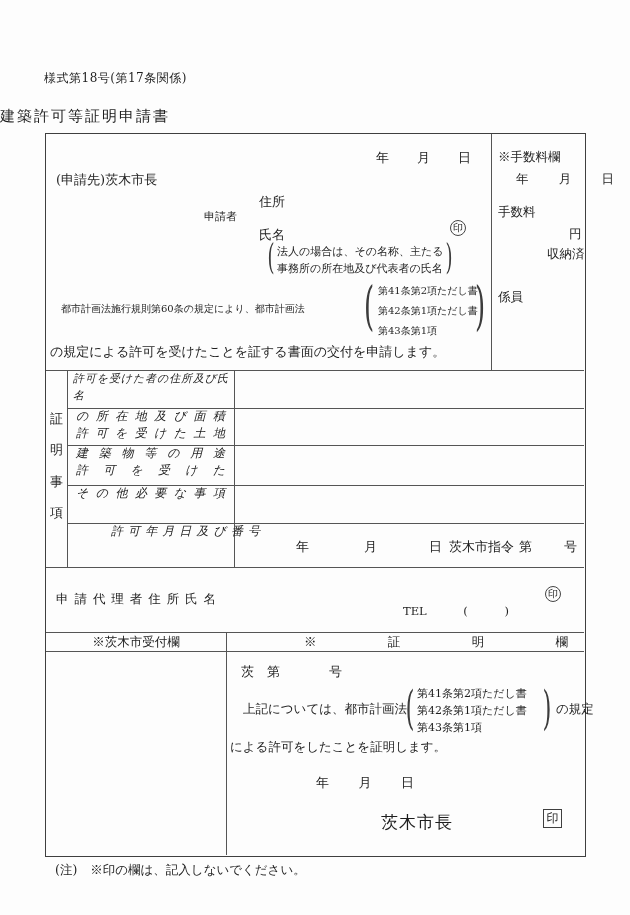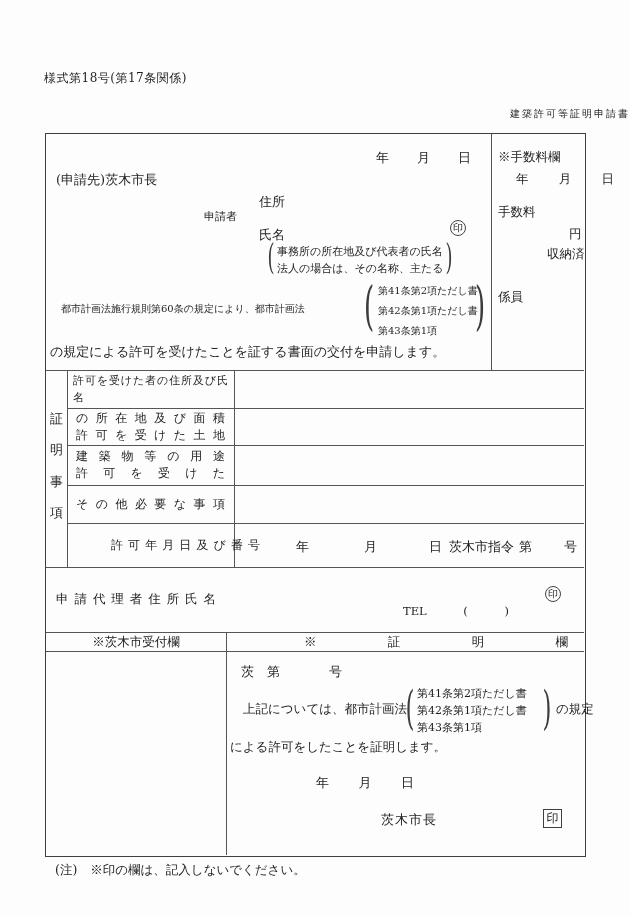--- a/index.html
+++ b/index.html
@@ -9,21 +9,21 @@
     font-family:"DejaVu Serif","Liberation Serif",serif;
     color:#1e1e1e;
     position:relative;
     -webkit-font-smoothing:antialiased;
   }
   .page{position:absolute;left:0;top:14px;width:630px;height:915px;overflow:hidden;}
   .abs{position:absolute;white-space:nowrap;}
 
   
   .form-no{left:44px;top:56px;font-size:12px;letter-spacing:.5px;}
-  .title{left:0;top:93px;width:630px;text-align:right;font-size:10px;letter-spacing:2px;}
+  .title{left:0;top:93px;width:630px;text-align:left;font-size:15px;letter-spacing:2px;}
 
   
   .table{position:absolute;left:45px;top:119px;width:541px;height:724px;
          border:1.5px solid #3f3f3f;box-sizing:border-box;}
   .vl{position:absolute;width:1px;background:#555;}
   .hl{position:absolute;height:1px;background:#555;}
 
   .l-fee{left:445px;top:0;height:236px;}
   .l-h1{top:236px;left:0;width:538px;}
   .l-narrow{left:21px;top:236px;height:197px;}
@@ -61,21 +61,21 @@
   .fee-date{left:470px;top:37px;width:98px;display:flex;justify-content:space-between;font-size:12.5px;}
   .fee-label{left:452px;top:70px;font-size:12.5px;}
   .fee-yen{left:523px;top:92px;font-size:12.5px;}
   .fee-paid{left:501px;top:112px;font-size:12.5px;}
   .fee-staff{left:452px;top:155px;font-size:12.5px;}
 
   
   .group-col{left:0;top:276px;width:21px;height:112px;display:flex;flex-direction:column;
              justify-content:space-between;align-items:center;font-size:13px;}
   .lab-cell{position:absolute;left:21px;width:167px;display:flex;flex-direction:column;
-            justify-content:center;}
+            justify-content:flex-start;font-style:italic;}
   .lab-line{width:100%;box-sizing:border-box;padding:0 9px;font-size:12px;line-height:17px;
             text-align:justify;text-align-last:justify;}
   .lab-tight{font-size:11px;padding:0 6px;}
   .c-r1{top:236px;height:38px;}
   .c-r2{top:274px;height:37px;}
   .c-r3{top:311px;height:40px;}
   .c-r4{top:351px;height:38px;}
   .c-r5{top:389px;height:44px;padding-left:35px;}
   .pd{font-size:13px;top:404px;}
   .pd-y{left:250px;} .pd-m{left:318px;} .pd-d{left:383px;}
@@ -98,21 +98,21 @@
   
   .certno-pre{left:195px;top:529px;font-size:13px;}
   .certno-suf{left:283px;top:529px;font-size:13px;}
   .stmt-lead{left:197px;top:567px;font-size:12.5px;}
   .brace-bl{left:355px;top:546px;font-size:46px;line-height:56px;}
   .brace-br{left:492px;top:546px;font-size:46px;line-height:56px;}
   .articles-bot{left:371px;top:551px;font-size:11px;line-height:17px;white-space:nowrap;}
   .stmt-tail{left:510px;top:567px;font-size:12.5px;}
   .stmt-line2{left:184px;top:605px;font-size:12.5px;}
   .cert-date{left:270px;top:640px;width:98px;display:flex;justify-content:space-between;font-size:13px;}
-  .mayor{left:335px;top:677px;font-size:13px;letter-spacing:1px;font-family:Liberation Serif, serif;}
+  .mayor{left:335px;top:677px;font-size:17px;letter-spacing:1px;font-family:Liberation Serif, serif;}
   .seal-square{position:absolute;left:497px;top:675px;width:19px;height:19px;border:1px solid #3f3f3f;
                display:flex;align-items:center;justify-content:center;font-size:12px;box-sizing:border-box;}
 
   
   .field{position:absolute;background:transparent;}
   .f1{left:188px;top:236px;width:350px;height:38px;}
   .f2{left:188px;top:274px;width:350px;height:37px;}
   .f3{left:188px;top:311px;width:350px;height:40px;}
   .f4{left:188px;top:351px;width:350px;height:38px;}
   .f5{left:180px;top:433px;width:358px;height:65px;}
@@ -158,22 +158,22 @@
     </div>
     <div class="abs addressee">(申請先)茨木市長</div>
     <div class="abs addr-label">住所</div>
     <div class="abs applicant-label">申請者</div>
     <div class="abs name-label">氏名</div>
     <div class="seal-circle seal-top">
       <span>印</span>
     </div>
     <div class="abs paren corp-po">(</div>
     <div class="abs corp-note">
+      <div>法人の場合は、その名称、主たる</div>
       <div>事務所の所在地及び代表者の氏名</div>
-      <div>法人の場合は、その名称、主たる</div>
     </div>
     <div class="abs paren corp-pc">)</div>
 
     <div class="abs legal-lead">都市計画法施行規則第60条の規定により、都市計画法</div>
     <div class="abs paren brace-tl">(</div>
     <div class="abs articles-top">
       <div>第41条第2項ただし書</div>
       <div>第42条第1項ただし書</div>
       <div>第43条第1項</div>
     </div>

